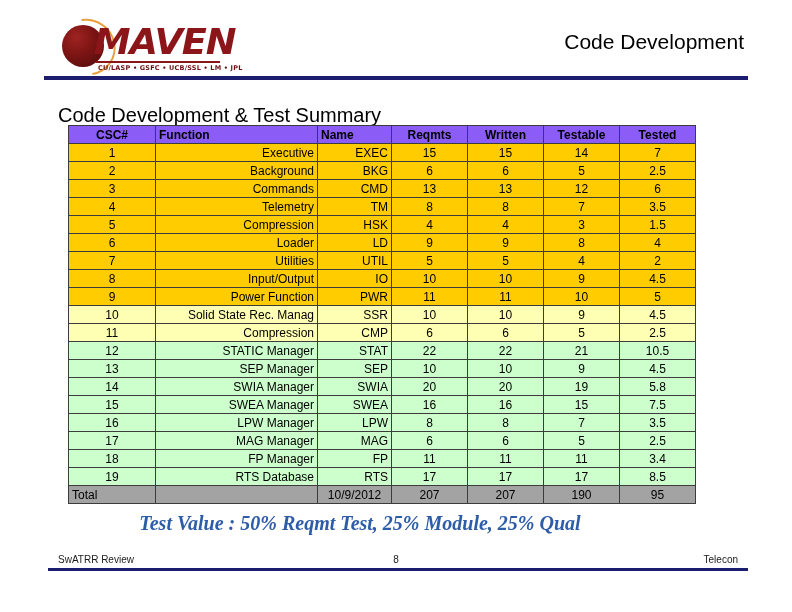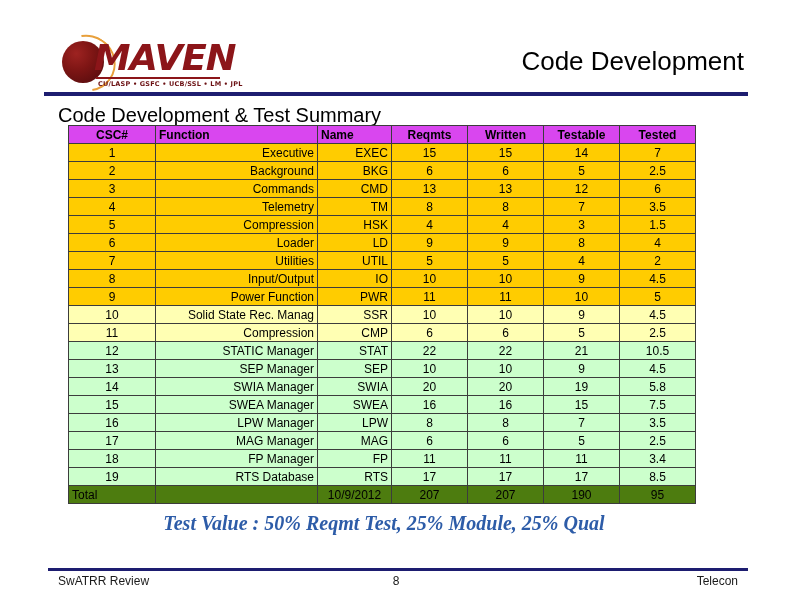--- a/index.html
+++ b/index.html
@@ -11,21 +11,21 @@
     height: 612px;
     background: #ffffff;
     font-family: "Liberation Sans", sans-serif;
     overflow: hidden;
     position: relative;
   }
 
   
   #slide-header {
     position: absolute;
-    left: 0; top: 16px;
+    left: 0; top: 0;
     width: 792px;
     height: 80px;
   }
   #maven-logo {
     position: absolute;
     left: 62px;
     top: 17px;
     width: 160px;
     height: 56px;
   }
@@ -82,21 +82,21 @@
     font-weight: bold;
     font-size: 6.5px;
     letter-spacing: 0.2px;
     color: #6b1012;
     white-space: nowrap;
   }
   #slide-title {
     position: absolute;
     right: 48px;
     top: 30px;
-    font-size: 26px;
+    font-size: 21px;
     color: #000000;
     white-space: nowrap;
     margin-left: 40px;
   }
   #header-divider {
     position: absolute;
     left: 44px;
     top: 76px;
     width: 704px;
     height: 4px;
@@ -126,69 +126,68 @@
   }
   #summary-table td, #summary-table th {
     border: 1px solid #3c3c3c;
     height: 17px;
     padding: 0 3px;
     overflow: hidden;
     white-space: nowrap;
     font-weight: normal;
   }
   #summary-table thead th {
-    background: #d946ef;
+    background: #8b5cf6;
     font-weight: bold;
     text-align: left;
   }
   #summary-table thead th.num { text-align: center; }
 
   .col-csc   { width: 80px;  text-align: center; }
   .col-func  { width: 155px; text-align: right; }
   .col-name  { width: 67px;  text-align: right; }
   .col-reqmts, .col-written, .col-testable, .col-tested {
     width: 69px; text-align: center;
   }
 
   tr.band-gold td    { background: #ffcc00; }
   tr.band-yellow td  { background: #ffffb3; }
   tr.band-green td   { background: #ccffcc; }
-  tr.band-total td   { background: #4d7c0f; }
+  tr.band-total td   { background: #a3a3a3; }
   tr.band-total td.col-csc { text-align: left; font-weight: normal; }
   tr.band-total td.col-name { text-align: center; }
 
   
   #test-value-caption {
     position: absolute;
     left: 0;
     top: 512px;
     width: 720px;
     text-align: center;
     font-family: "Liberation Serif", serif;
     font-style: italic;
     font-weight: bold;
     font-size: 20px;
     color: #2d5ca8;
     white-space: nowrap;
-    padding-left: 24px;
   }
 
   
   #footer-divider {
     position: absolute;
     left: 48px;
     top: 568px;
     width: 700px;
     height: 3px;
     background: #1d1d70;
   }
   .footer-text {
     position: absolute;
-    top: 574px;
-    font-size: 12px;
+    top: 554px;
+    font-size: 10px;
     color: #1a1a1a;
     white-space: nowrap;
   }
   #footer-left  { left: 58px; }
   #footer-page  { left: 0; width: 792px; text-align: center; }
   #footer-right { right: 54px; }
 </style>
 </head>
 <body>
 

